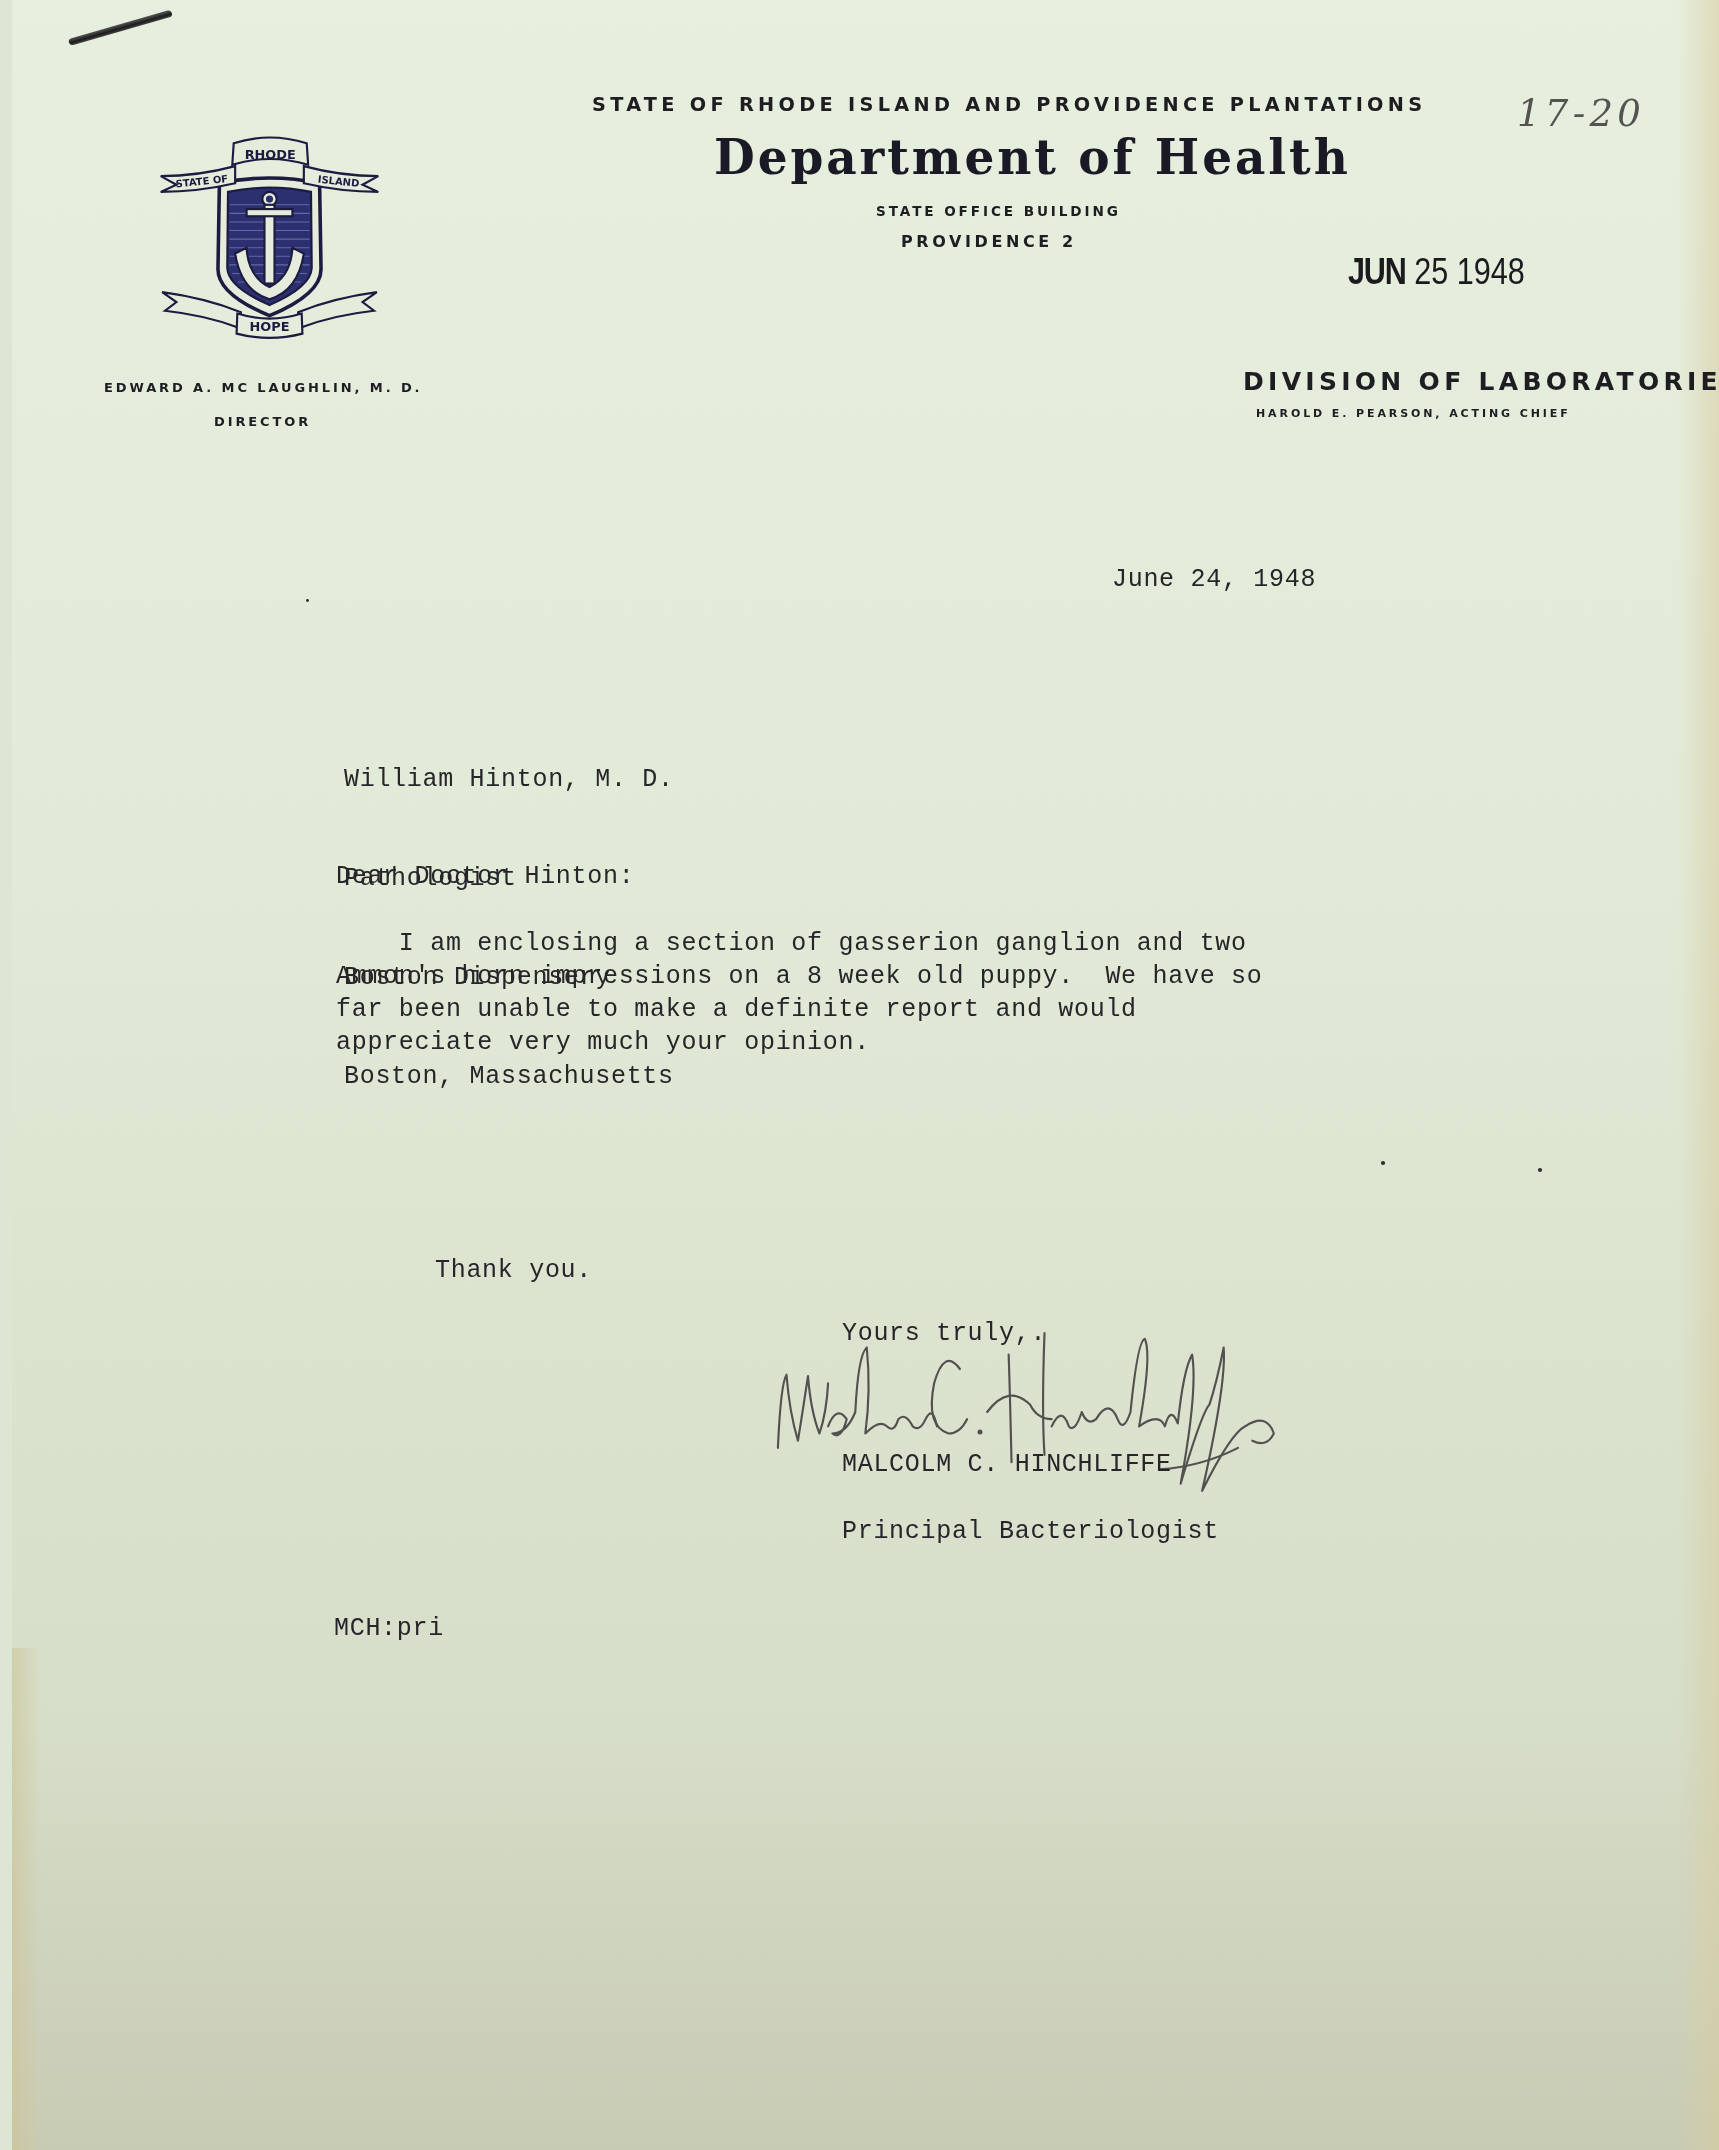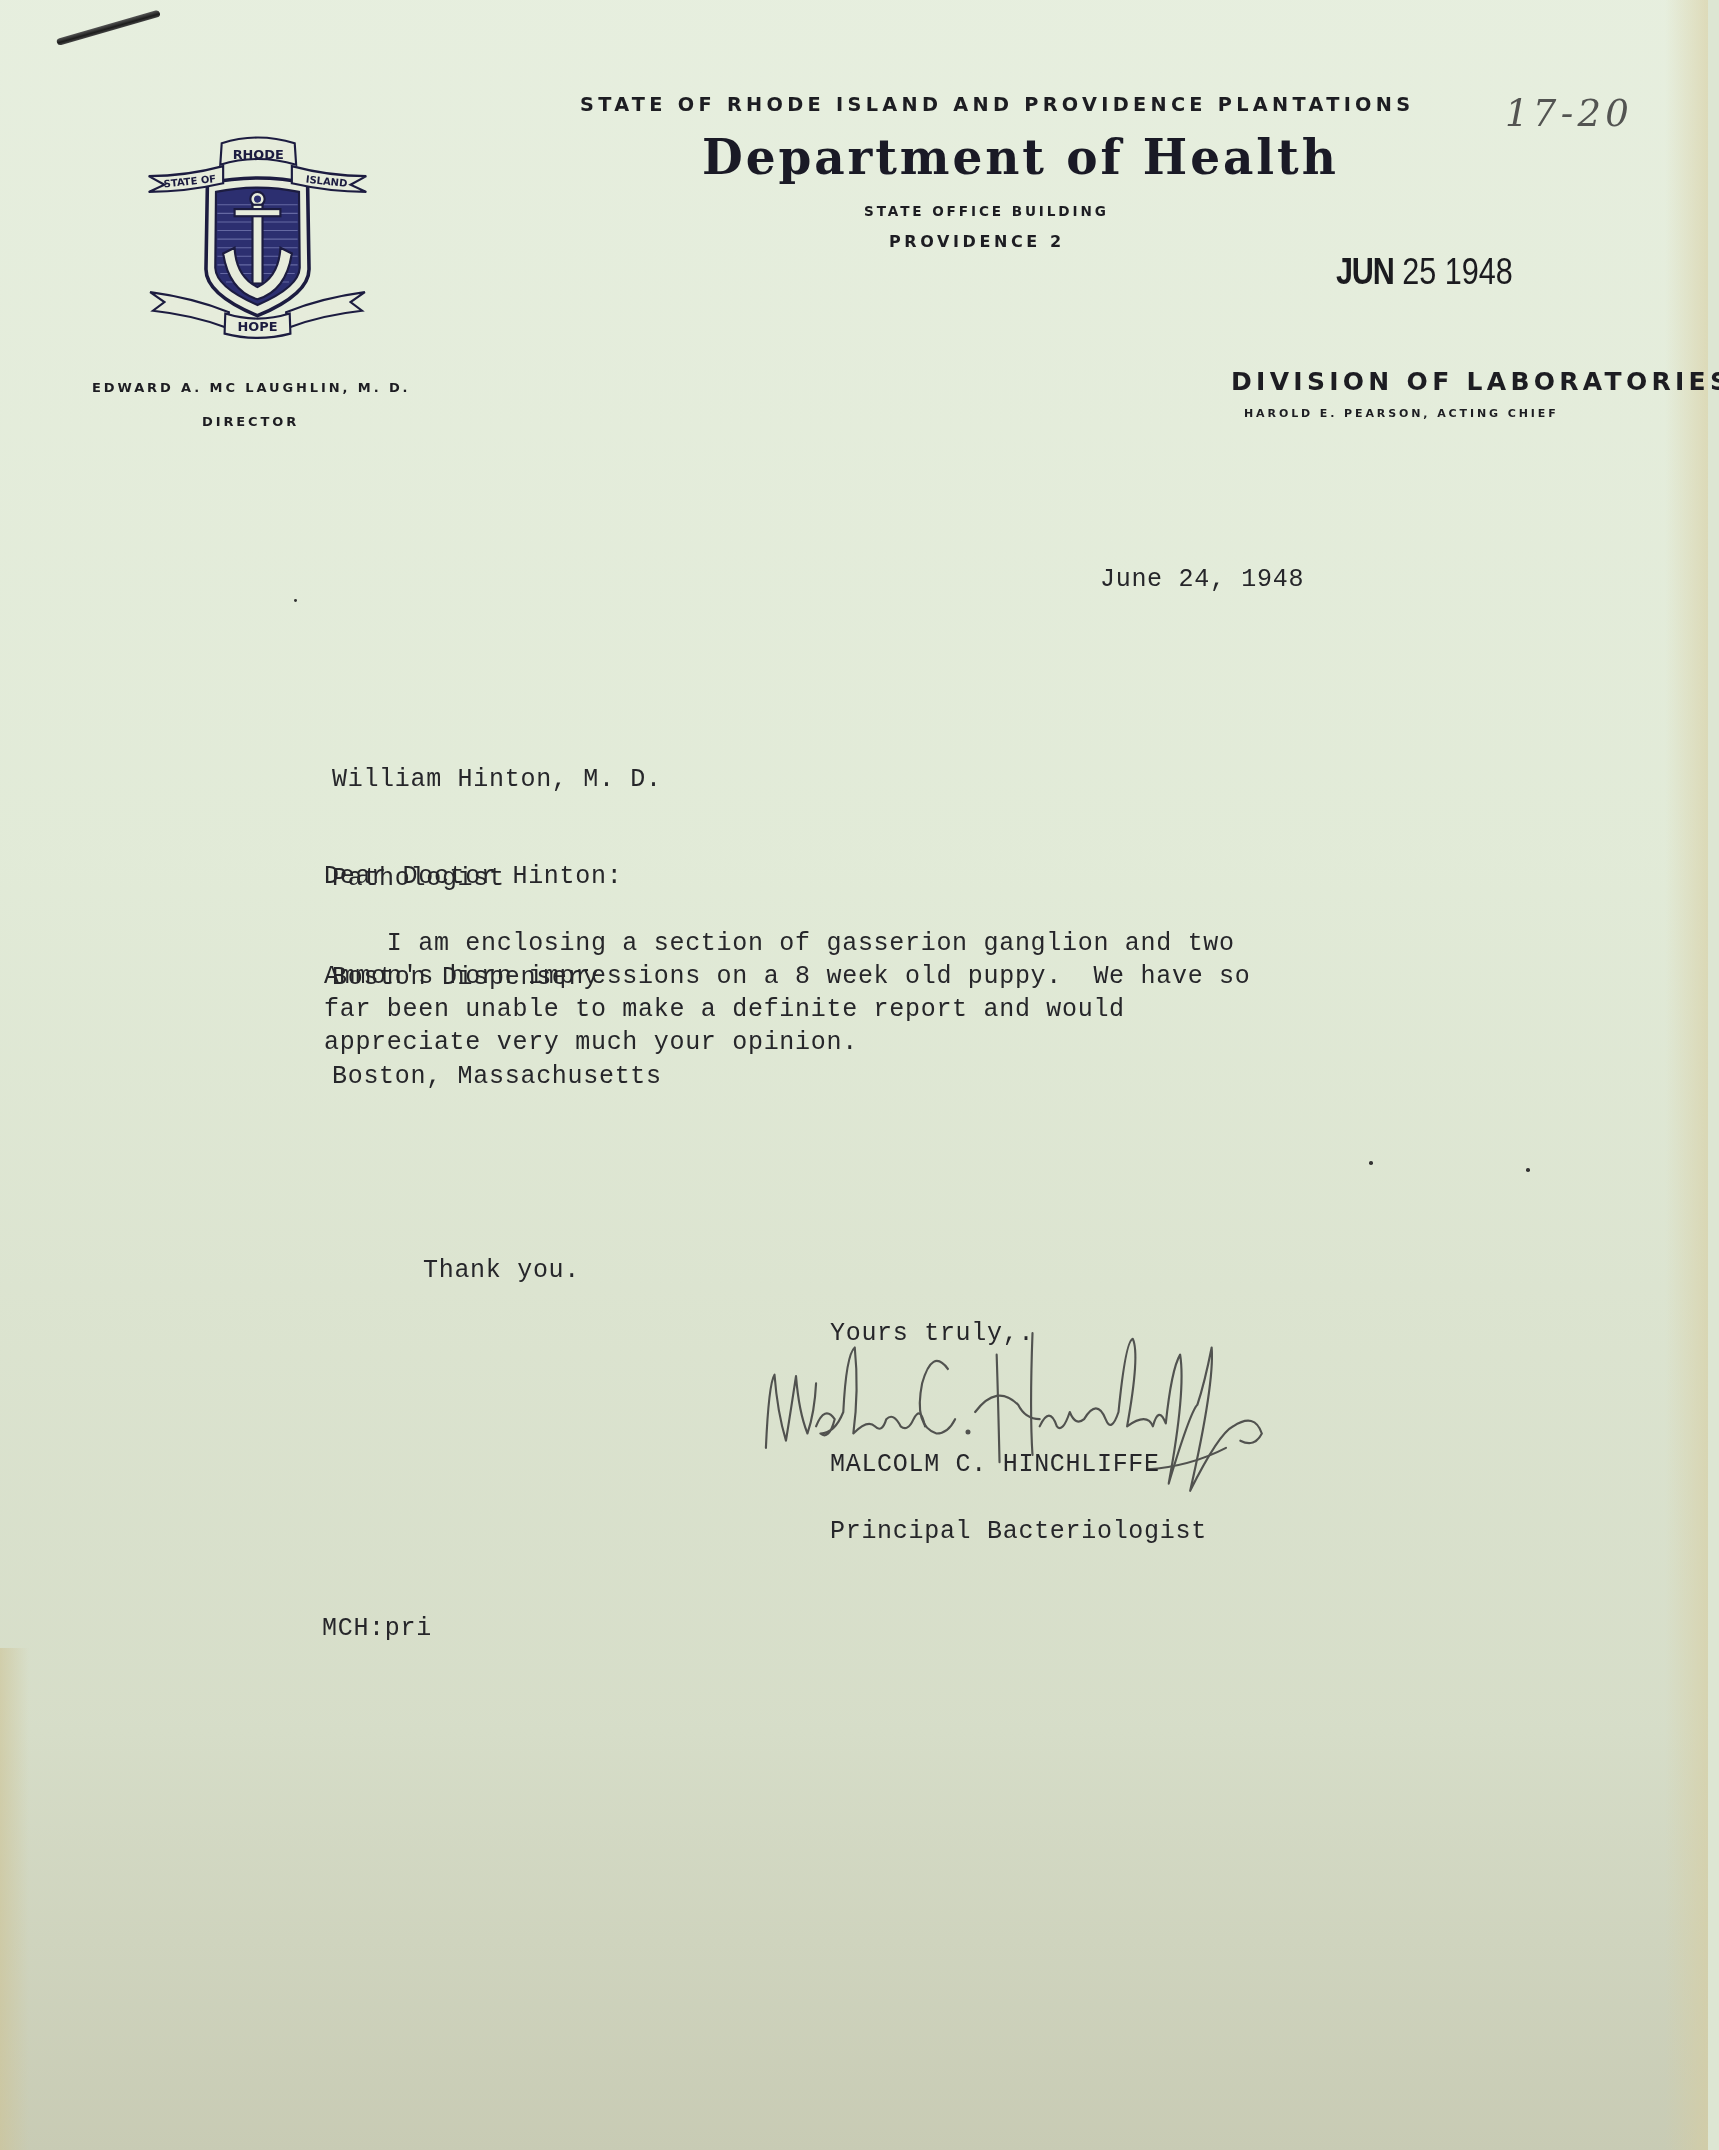--- a/index.html
+++ b/index.html
@@ -9,21 +9,21 @@
     body {
       width: 1720px;
       height: 2151px;
       position: relative;
       overflow: hidden;
       background: #dde6d3;
       font-family: "Liberation Mono", monospace;
     }
     .page {
       position: absolute;
-      left: 0; top: 0;
+      left: 12px; top: 0;
       width: 1708px;
       height: 2151px;
       background:
         linear-gradient(180deg, rgba(231,239,223,0.95) 0%, rgba(226,235,216,0.9) 40%, rgba(214,221,200,0.95) 80%, rgba(200,203,180,1) 100%),
         repeating-linear-gradient(90deg, rgba(0,0,0,0.015) 0px, rgba(0,0,0,0.015) 1.4px, transparent 1.4px, transparent 5px);
     }
     .edge-right {
       position: absolute;
       right: 0; top: 0;
       width: 43px; height: 2151px;

